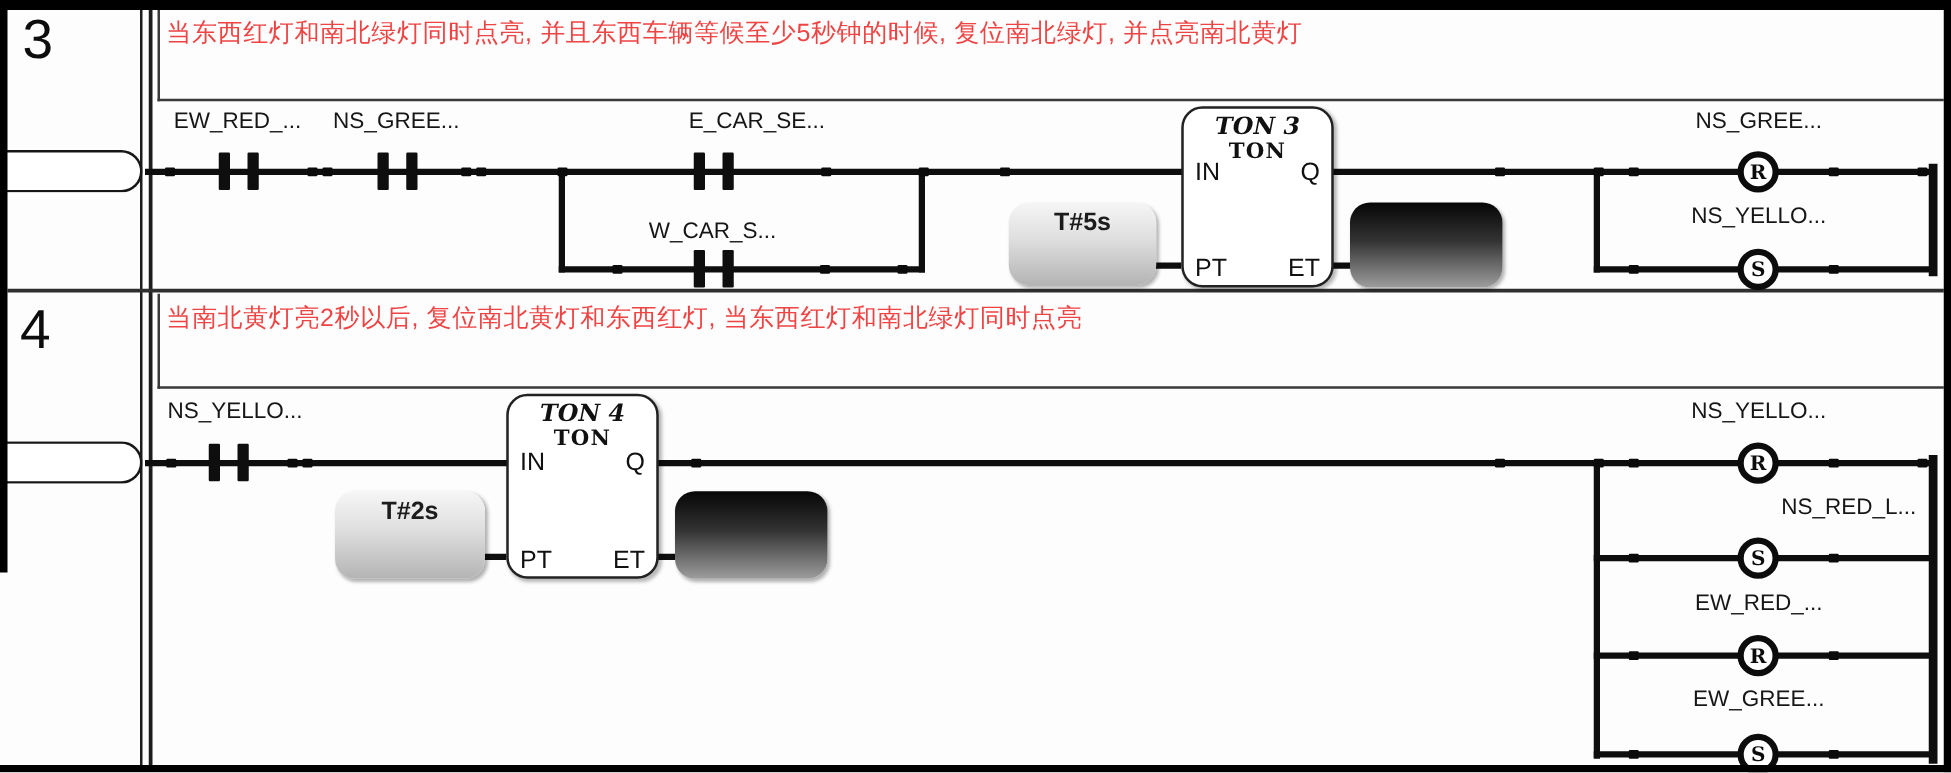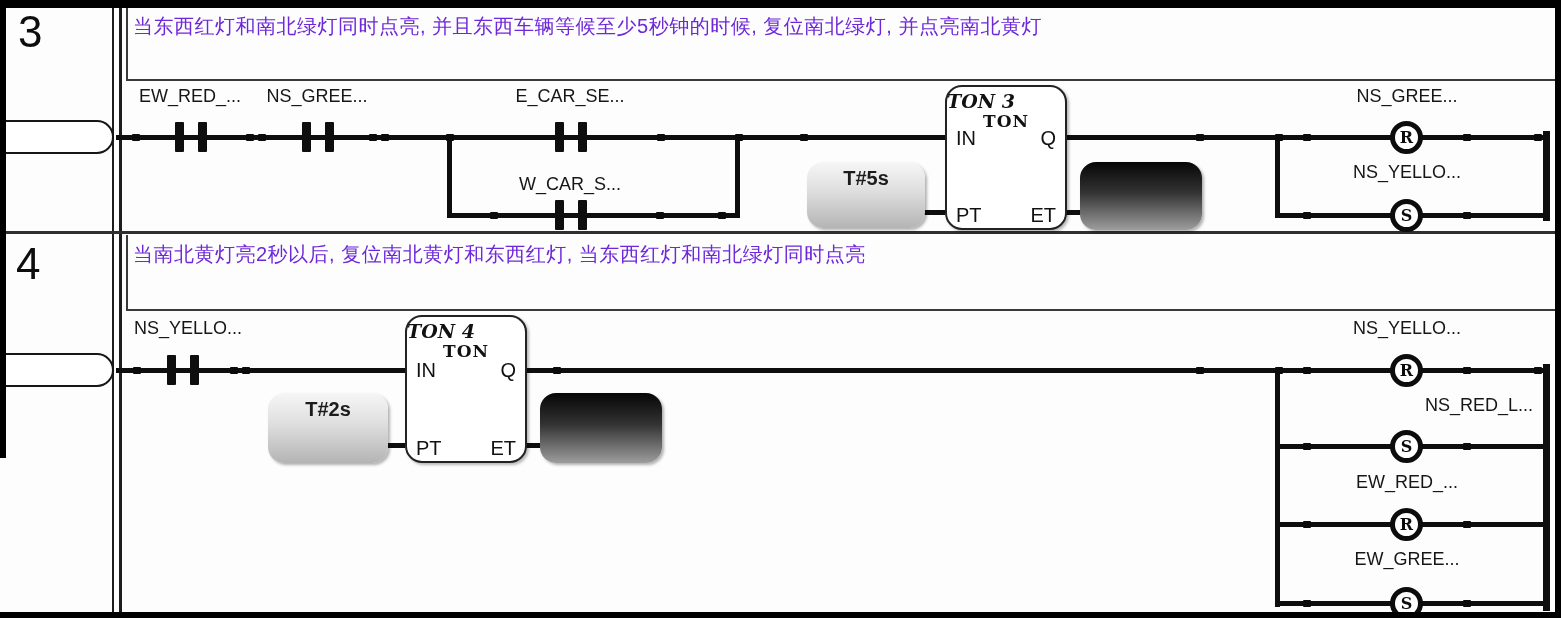--- a/index.html
+++ b/index.html
@@ -12,21 +12,21 @@
   
   .sep{position:absolute;background:#2f2f2f;z-index:1;}
   .vguide{position:absolute;background:#1d1d1d;z-index:1;}
   
   .rungno{
     position:absolute;font-size:44px;font-weight:500;color:#0d0d0d;z-index:2;
     line-height:1;
   }
   
   .comment{
-    position:absolute;left:133px;width:1400px;font-size:20px;color:#6d28d9;
+    position:absolute;left:133px;width:1400px;font-size:20px;color:#ef4444;
     letter-spacing:0.5px;z-index:2;white-space:nowrap;overflow:hidden;
   }
   .cborder{position:absolute;background:#3a3a3a;z-index:1;}
   
   .hline{position:absolute;height:5px;background:#0e0e0e;z-index:1;}
   .vline{position:absolute;width:5px;background:#0e0e0e;z-index:1;}
   .vrail{position:absolute;width:7px;background:#0e0e0e;z-index:1;}
   .dot{position:absolute;width:8px;height:7px;background:#0b0b0b;z-index:3;border-radius:1px;}
   
   .cbar{position:absolute;width:9px;height:30px;background:#0e0e0e;z-index:2;border-radius:1px;}
@@ -42,21 +42,21 @@
     display:flex;align-items:center;justify-content:center;
     font-family:"DejaVu Serif",serif;font-weight:bold;font-size:16px;color:#0c0c0c;
   }
   
   .ton{
     position:absolute;width:122px;box-sizing:border-box;background:#fff;
     border:2.5px solid #222;border-radius:17px;z-index:2;
     box-shadow:2px 2px 3px rgba(0,0,0,0.28);
   }
   .ton .title{
-    position:absolute;top:3px;left:0;right:0;
+    position:absolute;top:3px;left:0;right:0;text-align:center;
     font-family:"DejaVu Serif",serif;font-style:italic;font-weight:bold;font-size:19px;color:#111;
   }
   .ton .type{
     position:absolute;top:24px;left:0;right:0;text-align:center;
     font-family:"DejaVu Serif",serif;font-weight:bold;font-size:17px;letter-spacing:1px;color:#111;
   }
   .port{position:absolute;font-size:20px;color:#111;z-index:2;}
   .p-l{left:9px;} .p-r{right:9px;}
   .p-top{top:40px;} .p-bot{top:117px;}
   
@@ -99,21 +99,21 @@
   <div class="cborder" style="left:126px;top:8px;width:2px;height:73px;"></div>
   <div class="cborder" style="left:126px;top:79px;width:1429px;height:2px;"></div>
   <div class="comment" style="top:13px;">当东西红灯和南北绿灯同时点亮, 并且东西车辆等候至少5秒钟的时候, 复位南北绿灯, 并点亮南北黄灯</div>
 
   <div class="pill" style="top:120px;"></div>
 
   <div class="hline" style="left:116px;top:135px;width:1432px;"></div>
 
   <div class="vlabel" style="left:100px;top:86px;">EW_RED_...</div>
   <div class="vlabel" style="left:227px;top:86px;">NS_GREE...</div>
-  <div class="vlabel" style="left:480px;top:86px;">E_CAR_SE...</div>
+  <div class="vlabel" style="left:480px;top:86px;text-align:right;">E_CAR_SE...</div>
   <div class="vlabel" style="left:480px;top:174px;">W_CAR_S...</div>
 
   <div class="cbar" style="left:175px;top:122px;"></div>
   <div class="cbar" style="left:198px;top:122px;"></div>
   <div class="cbar" style="left:302px;top:122px;"></div>
   <div class="cbar" style="left:325px;top:122px;"></div>
   <div class="cbar" style="left:555px;top:122px;"></div>
   <div class="cbar" style="left:578px;top:122px;"></div>
 
   <div class="vline" style="left:447px;top:135px;height:83px;"></div>

